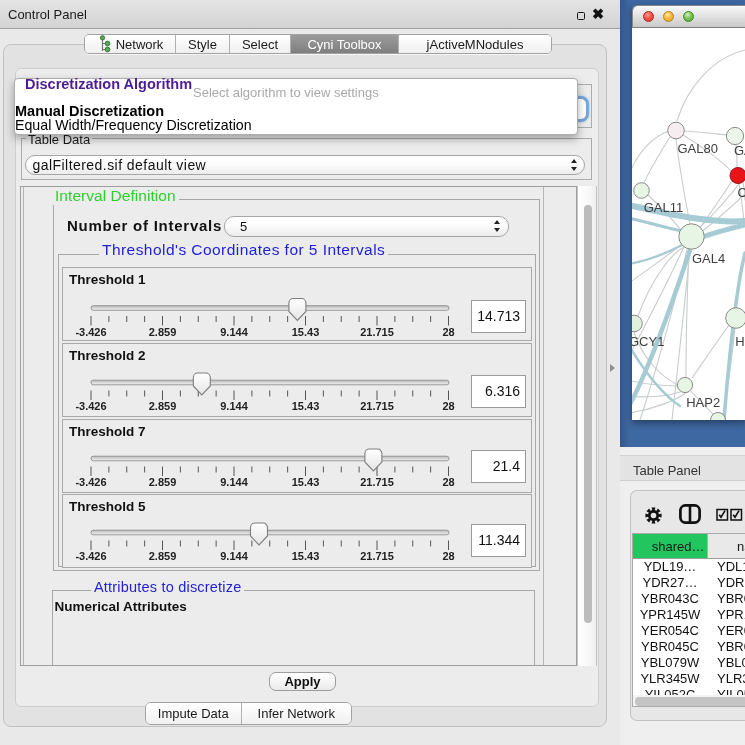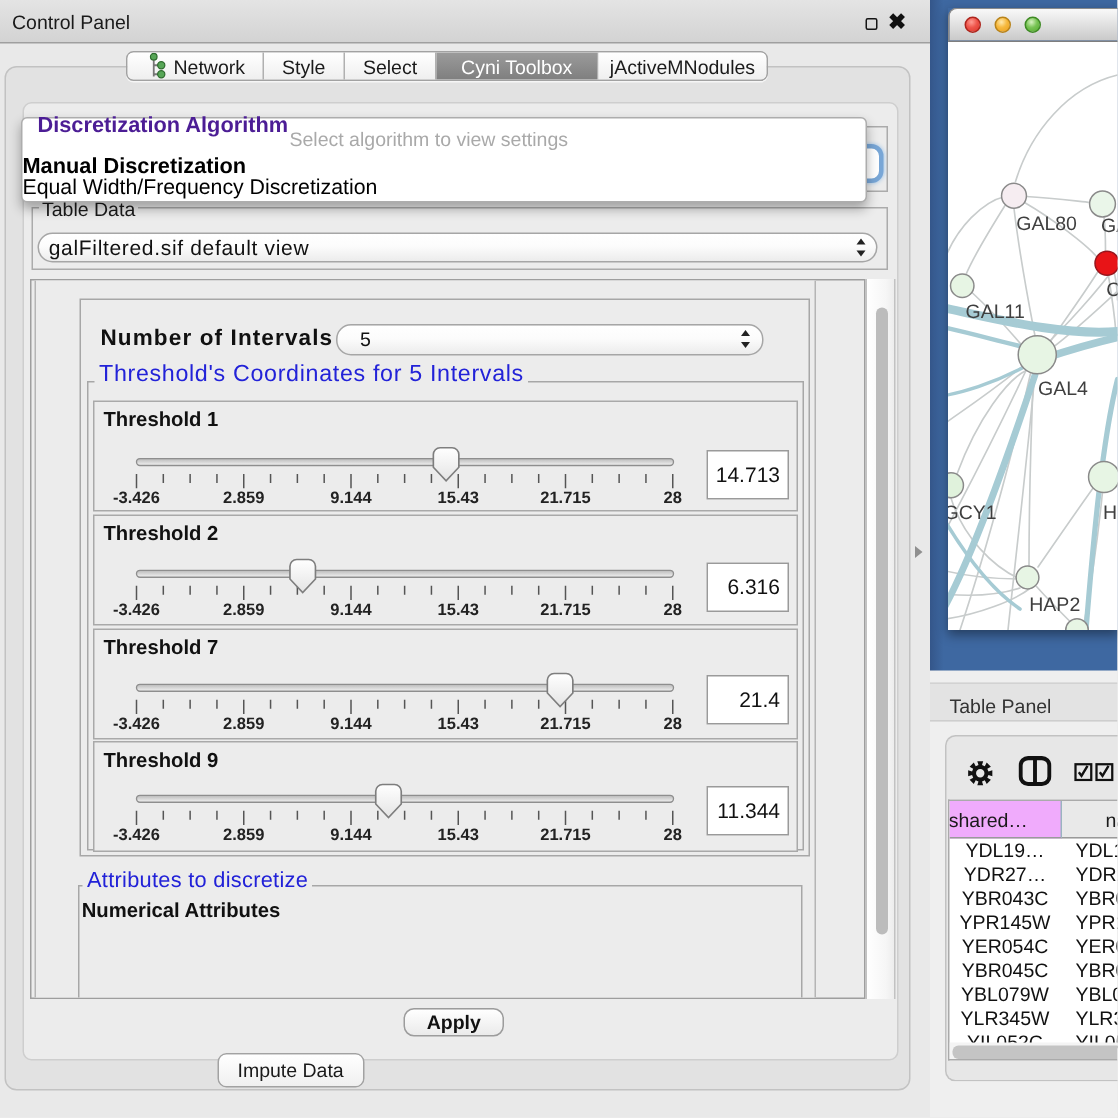--- a/index.html
+++ b/index.html
@@ -34,21 +34,21 @@
 .arr { position:absolute; width:0; height:0; border-left:3.6px solid transparent; border-right:3.6px solid transparent; }
 .arr.up { border-bottom:4.6px solid #222; }
 .arr.dn { border-top:4.6px solid #222; }
 #combo1 { left:25px; top:154.5px; width:560px; height:20px; }
 
 #viewport { left:20px; top:186px; width:557px; height:480px; border:1px solid #9e9e9e; background:#ECECEC; overflow:hidden; }
 #content { left:1.5px; top:-6px; width:521px; height:700px; border:1px solid #b5b5b5; background:#ECECEC; }
 .grp { position:absolute; border:1px solid #a7a7a7; }
 .grptitle { position:absolute; font-size:15.5px; letter-spacing:0.25px; background:#ECECEC; padding:0 3px; white-space:nowrap; z-index:3; }
 .green { color:#2bd02b; }
-.blue { color:#2222d8; }
+.blue { color:#2222d8;margin-left:36px; }
 .tpanel { position:absolute; left:41px; width:470px; height:74px; border:1px solid #a9a9a9; background:#ECECEC; }
 .tpanel .ptitle { position:absolute; left:6px; top:4px; font-size:13.5px; font-weight:bold; color:#111; }
 .vbox { position:absolute; left:408px; top:33.5px; width:55px; height:33px; background:#fff; border:1px solid #9a9a9a; font-size:14px; color:#111; text-align:right; line-height:31px; padding-right:5px; }
 .tpanel svg { position:absolute; left:0; top:0; }
 
 #attrlist { left:40px; top:430px; width:469px; height:49px; background:#fff; border:1px solid #a8a8a8; overflow:hidden; font-size:13px; color:#111; }
 #attrlist .row { position:absolute; left:6px; height:17.5px; line-height:17.5px; white-space:nowrap; font-size:13.5px; }
 #alsb { position:absolute; right:2px; top:4px; width:9px; height:60px; background:#b9b9b9; border-radius:4.5px; }
 
 #sbtrough { left:576.5px; top:186px; width:20px; height:480px; background:linear-gradient(to right,#ffffff,#f6f6f6 70%,#ededed); border-left:1px solid #c2c2c2; border-right:1px solid #c2c2c2; }
@@ -63,21 +63,21 @@
 #bluepanel { left:620px; top:0; width:125px; height:447px; background:linear-gradient(to right,#34568a 0,#3E68A1 9px,#3E68A1 100%); }
 #macwin { left:631.5px; top:5px; width:114px; height:415px; box-shadow:0 3px 7px rgba(0,0,0,.4); }
 #mactitle { left:0; top:0; width:114px; height:22.5px; background:linear-gradient(#f9f9f9 0%,#e3e3e3 45%,#c9c9c9 100%); border:1px solid #8a8a8a; border-bottom-color:#7e7e7e; border-radius:6px 0 0 0; }
 .light { position:absolute; top:4.8px; width:11.5px; height:11.5px; border-radius:50%; }
 #canvas { left:0; top:22.5px; width:114px; height:392.5px; background:#fff; overflow:hidden; }
 #tpbar { left:620px; top:455px; width:125px; height:26px; background:#E3E3E3; border-top:1px solid #d2d2d2; border-bottom:1px solid #cecece; }
 #tpbar span { position:absolute; left:13px; top:7px; font-size:13px; color:#333; }
 #rightbg { left:620px; top:447px; width:125px; height:298px; background:#EFEFEF; }
 #toolpanel { left:629.5px; top:490px; width:120px; height:231px; background:#E7E7E7; border:1px solid #c2c2c2; border-radius:7px 0 0 7px; border-right:none; }
 #rtable { left:631.5px; top:533px; width:113.5px; height:173.5px; background:#fff; border:1px solid #aaa; border-right:none; overflow:hidden; font-size:13px; }
-#rhead1 { position:absolute; left:0; top:0; width:75px; height:25px; background:#f0abfc; border-right:1px solid #9ab4c0; border-bottom:1px solid #9a9a9a; padding-right:2px; line-height:25px; color:#1a1a1a; }
+#rhead1 { position:absolute; left:0; top:0; width:75px; height:25px; background:#22c55e; border-right:1px solid #9ab4c0; border-bottom:1px solid #9a9a9a; text-align:right; padding-right:2px; line-height:25px; color:#1a1a1a; }
 #rhead2 { position:absolute; left:75px; top:0; width:40px; height:25px; background:#E9E9E9; border-bottom:1px solid #9a9a9a; color:#1a1a1a; }
 .trow { position:absolute; width:75px; height:16px; line-height:16px; text-align:center; color:#111; }
 .trow2 { position:absolute; left:84.5px; height:16px; line-height:16px; color:#111; white-space:nowrap; }
 #hsb { position:absolute; left:0; top:161px; width:113px; height:12px; background:#f4f4f4; }
 #hsbthumb { position:absolute; left:2px; top:2px; width:115px; height:8.5px; background:#c4c4c4; border-radius:4px; }
 </style></head>
 <body>
 
 <div class="abs" id="titlebar">
     <span class="ttl">Control Panel</span>
@@ -93,21 +93,21 @@
         <line x1="5.5" y1="3" x2="5.5" y2="16" stroke="#777" stroke-width="1.2"></line>
         <line x1="5.5" y1="8.5" x2="10" y2="8.5" stroke="#777" stroke-width="1.2"></line>
         <line x1="5.5" y1="14.5" x2="10" y2="14.5" stroke="#777" stroke-width="1.2"></line>
         <circle cx="5.5" cy="2.8" r="2.2" fill="#57a657" stroke="#2e6b2e" stroke-width="0.8"></circle>
         <circle cx="10.5" cy="8.5" r="2.4" fill="#57a657" stroke="#2e6b2e" stroke-width="0.8"></circle>
         <circle cx="10.5" cy="14.5" r="2.4" fill="#57a657" stroke="#2e6b2e" stroke-width="0.8"></circle>
       </svg>Network</div>
   <div class="seg" style="width:54px;">Style</div>
   <div class="seg" style="width:61px;">Select</div>
   <div class="seg dark" style="width:108px;">Cyni Toolbox</div>
-  <div class="seg" style="width:112px;">jActiveMNodules</div>
+  <div class="seg" style="width:152px;">jActiveMNodules</div>
 </div>
 
 <div class="abs" id="dg"></div>
 <div class="abs" id="dgcombo"></div>
 
 <div class="abs" id="tdg"></div>
 <div class="abs" id="tdtitle">Table Data</div>
 <div class="combo" id="combo1">
     <span class="ctext" style="left:6.5px; font-size:14px; letter-spacing:0.45px;">galFiltered.sif default view</span>
   <div class="arr up" style="right:7px; top:3px;"></div>
@@ -116,20 +116,21 @@
 
 <div class="abs" id="popup"></div>
 <div class="abs" id="ghost">Discretization Algorithm</div>
 <div class="abs" id="pp1">Select algorithm to view settings</div>
 <div class="abs" id="pp2">Manual Discretization</div>
 <div class="abs" id="pp3">Equal Width/Frequency Discretization</div>
 
 <div class="abs" id="viewport">
   <div class="abs" id="content"></div>
   <div class="grp" style="left:31.5px; top:12px; width:487px; height:372px;"></div>
+  <div class="grptitle green" style="left:31px; top:0px; letter-spacing:0.05px;">Interval Definition</div>
   <div class="abs" style="left:46px; top:30px; font-size:15px; letter-spacing:0.75px; font-weight:bold; color:#111;">Number of Intervals</div>
   <div class="combo" style="left:203px; top:28.5px; width:285px; height:21px;">
       <span class="ctext" style="left:15px;">5</span>
     <div class="arr up" style="right:8px; top:3.5px;"></div>
       <div class="arr dn" style="right:8px; bottom:3.5px;"></div>
   </div>
   <div class="grp" style="left:37px; top:66.5px; width:477.5px; height:313px;"></div>
   <div class="grptitle blue" style="left:42px; top:54px; letter-spacing:0.45px;">Threshold's Coordinates for 5 Intervals</div>
 
   <div class="tpanel" style="top:79.5px;text-decoration:underline;">
@@ -261,21 +262,21 @@
         <text x="28" y="66" font-size="11" font-weight="bold" fill="#222" text-anchor="middle" font-family="Liberation Sans">-3.426</text>
         <text x="99.5" y="66" font-size="11" font-weight="bold" fill="#222" text-anchor="middle" font-family="Liberation Sans">2.859</text>
         <text x="171" y="66" font-size="11" font-weight="bold" fill="#222" text-anchor="middle" font-family="Liberation Sans">9.144</text>
         <text x="242.5" y="66" font-size="11" font-weight="bold" fill="#222" text-anchor="middle" font-family="Liberation Sans">15.43</text>
         <text x="314" y="66" font-size="11" font-weight="bold" fill="#222" text-anchor="middle" font-family="Liberation Sans">21.715</text>
         <text x="385.5" y="66" font-size="11" font-weight="bold" fill="#222" text-anchor="middle" font-family="Liberation Sans">28</text>
         <path d="M 301.9 35.5 v -2 a 4.5 4.5 0 0 1 4.5 -4.5 h 8 a 4.5 4.5 0 0 1 4.5 4.5 v 8.5 l -8.5 9 l -8.5 -9 z" fill="url(#tsl3)" stroke="#7e7e7e" stroke-width="1.1"></path>
       </svg>
     </div>
   <div class="tpanel" style="top:306.5px;">
-      <span class="ptitle">Threshold 9</span>
+      <span class="ptitle">Threshold 5</span>
       <div class="vbox" style="top:29.5px;">11.344</div>
       <svg width="470" height="74" id="sl4">
         <defs>
           <linearGradient id="gsl4" x1="0" y1="0" x2="0" y2="1">
             <stop offset="0" stop-color="#b9b9b9"></stop>
             <stop offset="1" stop-color="#f2f2f2"></stop>
           </linearGradient>
           <linearGradient id="tsl4" x1="0" y1="0" x2="0" y2="1">
             <stop offset="0" stop-color="#ffffff"></stop>
             <stop offset="1" stop-color="#e4e4e4"></stop>
@@ -315,20 +316,21 @@
 
   <div class="grp" style="left:31px; top:403px; width:483px; height:95px;"></div>
   <div class="grptitle blue" style="left:34px; top:391.5px; font-size:14.5px; letter-spacing:0.2px;">Attributes to discretize</div>
   <div class="abs" style="left:33.5px; top:411.5px; font-size:13.5px; font-weight:bold; color:#111;">Numerical Attributes</div>
 </div>
 <div class="abs" id="sbtrough"></div>
 <div class="abs" id="sbthumb"></div>
 <div class="abs" id="applybtn">Apply</div>
 <div class="abs" id="btabs">
   <div class="seg" style="width:95.5px;">Impute Data</div>
+  <div class="seg" style="width:109.5px;">Infer Network</div>
 </div>
 
 <div class="abs" style="left:610px; top:364px; width:0; height:0; border-top:4px solid transparent; border-bottom:4px solid transparent; border-left:5px solid #8f8f8f;"></div>
 
 <div class="abs" id="rightbg"></div>
 <div class="abs" id="bluepanel"></div>
 <div class="abs" id="macwin">
   <div class="abs" id="mactitle">
     <div class="light" style="left:10px; background:radial-gradient(circle at 40% 30%, #ff9d94 0%, #ee544a 45%, #d8362c 100%); border:0.8px solid #ad241c;"></div>
     <div class="light" style="left:30px; background:radial-gradient(circle at 40% 30%, #ffeab0 0%, #f6b83c 45%, #e99f22 100%); border:0.8px solid #b8831a;"></div>

